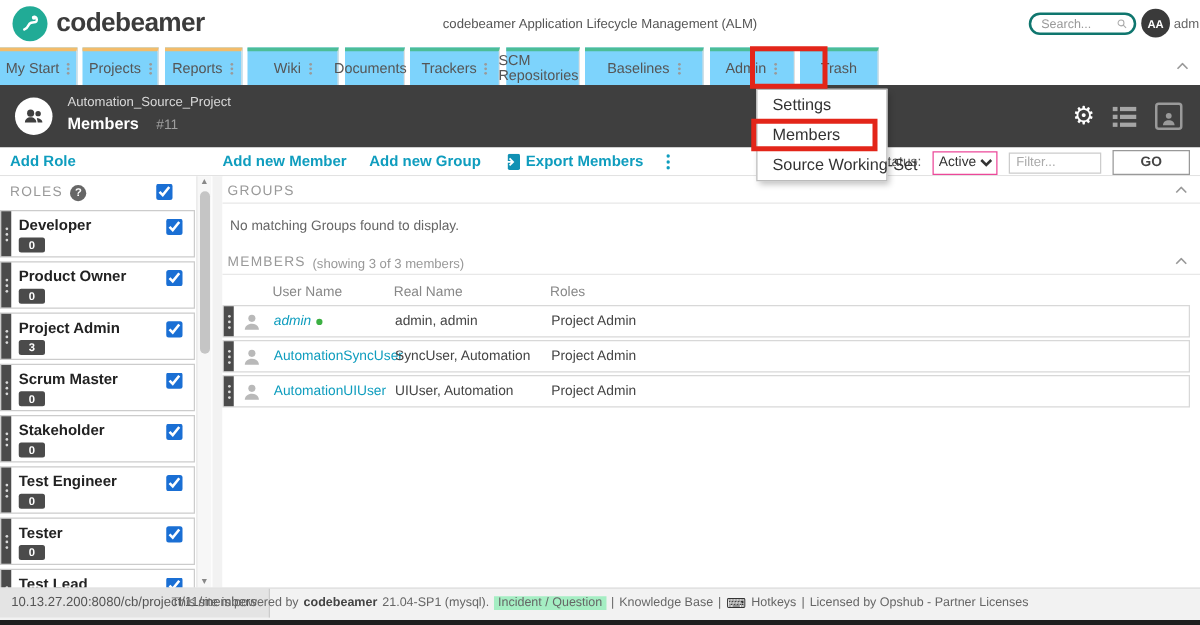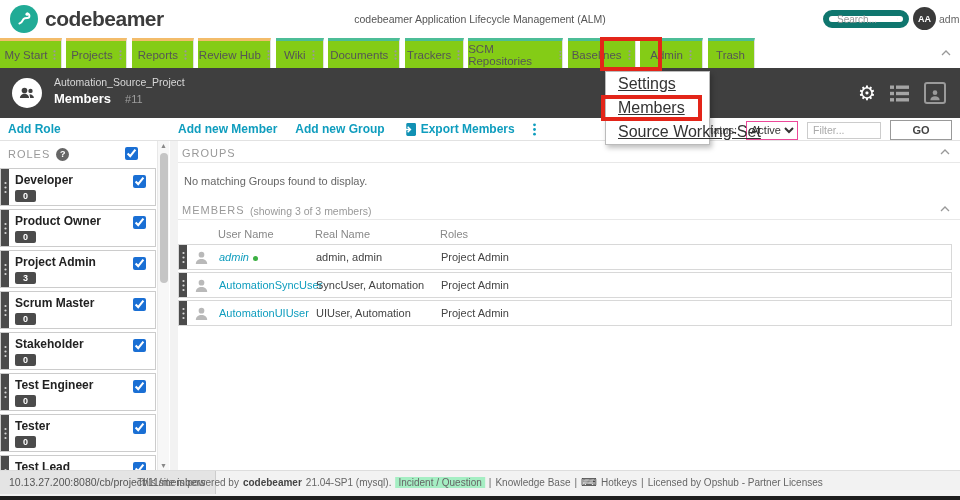--- a/index.html
+++ b/index.html
@@ -5,30 +5,30 @@
   * { margin:0; padding:0; box-sizing:border-box; }
   html,body { width:960px; height:500px; overflow:hidden; background:#fff;
     font-family:"Liberation Sans", sans-serif; position:relative; }
 
   
   .top-header{position:absolute;left:0;top:0;width:960px;height:38px;background:#fff;}
   .logo{position:absolute;left:10px;top:5px;display:flex;align-items:center;gap:7px;}
   .logo-circle{width:28px;height:28px;border-radius:50%;background:#21ab96;display:flex;align-items:center;justify-content:center;}
   .logo-text{font-size:21px;font-weight:bold;color:#3c3c3c;letter-spacing:-0.5px;}
   .app-title{position:absolute;left:50%;transform:translateX(-50%);top:13px;font-size:10.5px;color:#555;white-space:nowrap;}
-  .search-pill{position:absolute;left:823px;top:10px;width:86px;height:18px;border:6px solid #0f766e;border-radius:9px;background:#fff;display:flex;align-items:center;padding:0 5px 0 8px;}
+  .search-pill{position:absolute;left:823px;top:10px;width:86px;height:18px;border:2px solid #0f766e;border-radius:9px;background:#fff;display:flex;align-items:center;padding:0 5px 0 8px;}
   .search-pill input{border:none;outline:none;width:60px;font-size:10px;color:#444;background:transparent;}
   .search-pill input::placeholder{color:#999;}
   .avatar{position:absolute;left:913px;top:7px;width:23px;height:23px;border-radius:50%;background:#3a3a3a;color:#fff;font-size:9px;font-weight:bold;display:flex;align-items:center;justify-content:center;}
   .user-name{position:absolute;left:939px;top:13px;font-size:10.5px;color:#666;}
 
   
   .tab-bar{position:absolute;left:0;top:38px;width:960px;height:30px;background:#fff;}
   .tab{display:inline-flex;align-items:center;justify-content:center;gap:6px;height:30px;
-    border-right:1px solid #e0e0e0;font-size:11.5px;color:#555;cursor:pointer;background:#84cc16;vertical-align:top;}
+    border-right:1px solid #e0e0e0;font-size:11.5px;color:#555;cursor:pointer;background:#7dd3fc;vertical-align:top;}
   .tab.orange{border-top:3px solid #f3bc6a;}
   .tab.green{border-top:3px solid #4cbd97;}
   .tab:nth-child(1){width:62px}.tab:nth-child(2){width:61px}.tab:nth-child(3){width:62px}
   .tab:nth-child(4){width:73px}.tab:nth-child(5){width:48px}.tab:nth-child(6){width:72px}
   .tab:nth-child(7){width:59px}.tab:nth-child(8){width:95px}.tab:nth-child(9){width:68px}
   .tab:nth-child(10){width:63px}.tab:nth-child(11){width:47px}
   .tabbar-collapse{position:absolute;left:941px;top:12px;}
 
   
   .project-bar{position:absolute;left:0;top:68px;width:960px;height:50px;background:#3f3f3f;}
@@ -88,21 +88,21 @@
   .mc-handle{position:absolute;left:0;top:0;bottom:0;width:8px;background:#4b4b4b;display:flex;align-items:center;justify-content:center;}
   .mc-avatar{position:absolute;left:14px;top:4px;}
   .mc-user{position:absolute;left:40px;top:6px;font-size:11px;color:#0f9dbe;cursor:pointer;}
   .mc-user.italic{font-style:italic;}
   .online-dot{display:inline-block;width:5px;height:5px;border-radius:50%;background:#3cb043;margin-left:4px;vertical-align:middle;}
   .mc-real{position:absolute;left:137px;top:6px;font-size:11px;color:#444;}
   .mc-roles{position:absolute;left:262px;top:6px;font-size:11px;color:#444;}
 
   
   .dropdown{position:absolute;left:605px;top:71px;width:105px;background:#fff;border:1px solid #bbb;box-shadow:2px 3px 5px rgba(0,0,0,.25);z-index:40;}
-  .dd-item{height:24px;line-height:24px;padding-left:12px;font-size:16px;color:#333;cursor:pointer;white-space:nowrap;text-decoration:underline;}
+  .dd-item{height:24px;line-height:24px;padding-left:12px;font-size:13px;color:#333;cursor:pointer;white-space:nowrap;}
   .red-box{position:absolute;border:4px solid #e32519;z-index:50;pointer-events:none;}
   .red-admin{left:600px;top:37px;width:62px;height:34px;}
   .red-members{left:601px;top:95px;width:101px;height:26px;}
 
   
   .footer{position:absolute;left:0;top:470px;width:960px;height:26px;background:#f2f2f2;border-top:1px solid #ddd;}
   .status-url{position:absolute;left:0;top:0;height:23px;background:#e4e4e4;border-right:1px solid #ccc;font-size:10.5px;color:#555;line-height:23px;padding:0 9px;}
   .footer-text{position:absolute;left:50%;transform:translateX(-50%);top:5px;font-size:10px;color:#666;white-space:nowrap;display:flex;align-items:center;gap:4px;}
   .f-bold{font-weight:bold;color:#444;}
   .f-incident{background:#a5eec3;padding:0 3px;cursor:pointer;text-align:right;}
@@ -149,28 +149,20 @@
   <div class="tab orange">
       <span>Projects</span>
       <svg class="dots-svg" width="3" height="10" viewBox="0 0 3 10" fill="#9a9a9a">
         <circle cx="1.5" cy="1.4" r="1.1"></circle>
         <circle cx="1.5" cy="5" r="1.1"></circle>
         <circle cx="1.5" cy="8.6" r="1.1"></circle>
       </svg>
     </div>
   <div class="tab orange">
       <span>Reports</span>
-      <svg class="dots-svg" width="3" height="10" viewBox="0 0 3 10" fill="#9a9a9a">
-        <circle cx="1.5" cy="1.4" r="1.1"></circle>
-        <circle cx="1.5" cy="5" r="1.1"></circle>
-        <circle cx="1.5" cy="8.6" r="1.1"></circle>
-      </svg>
-    </div>
-  <div class="tab orange">
-      <span>Review Hub</span>
       <svg class="dots-svg" width="3" height="10" viewBox="0 0 3 10" fill="#9a9a9a">
         <circle cx="1.5" cy="1.4" r="1.1"></circle>
         <circle cx="1.5" cy="5" r="1.1"></circle>
         <circle cx="1.5" cy="8.6" r="1.1"></circle>
       </svg>
     </div>
   <div class="tab green">
       <span>Wiki</span>
       <svg class="dots-svg" width="3" height="10" viewBox="0 0 3 10" fill="#9a9a9a">
         <circle cx="1.5" cy="1.4" r="1.1"></circle>

